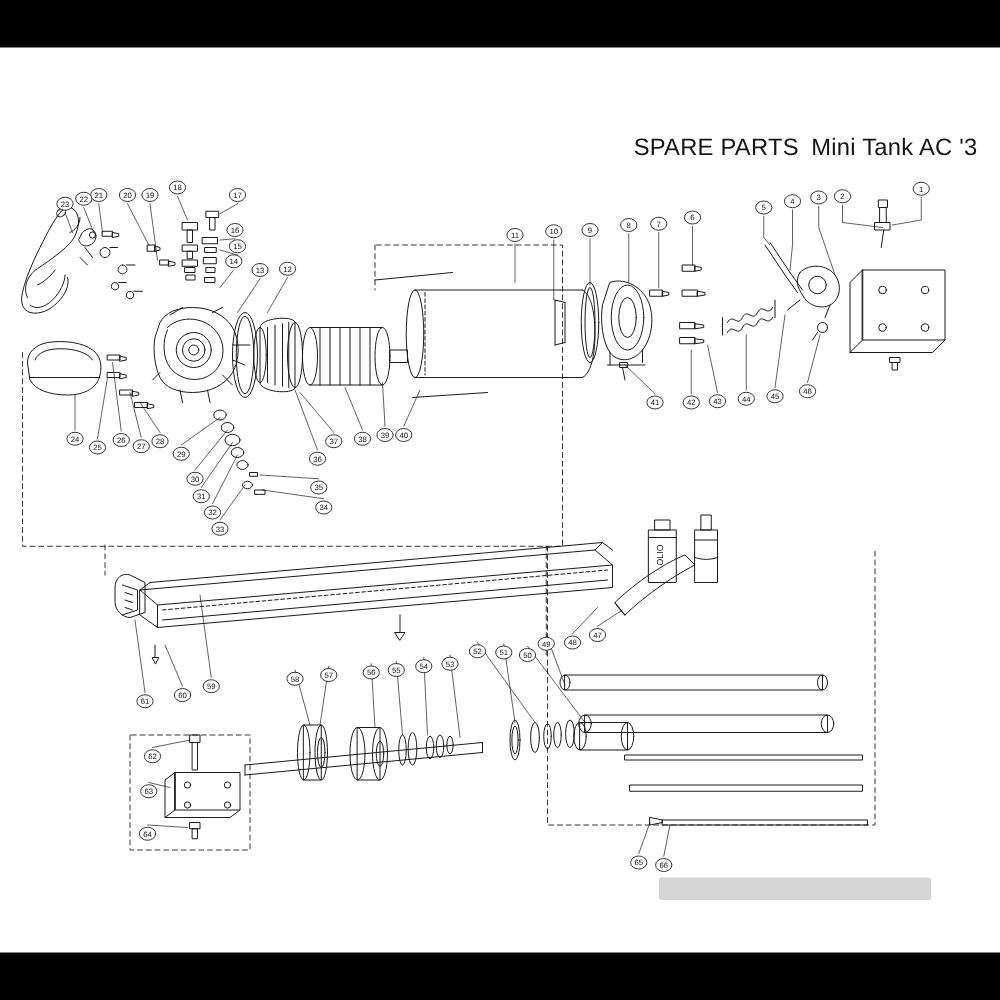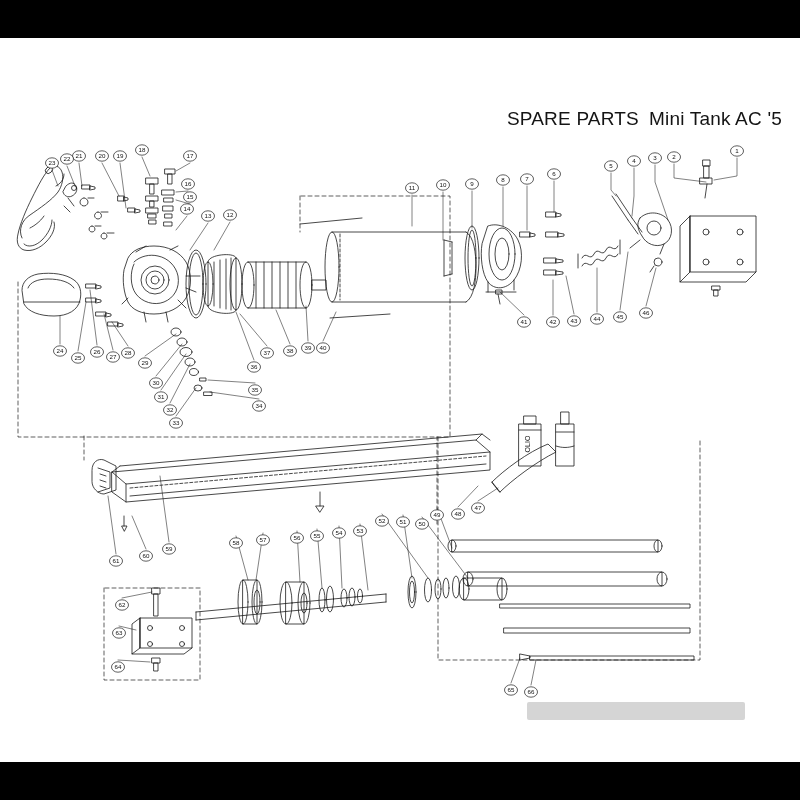--- a/index.html
+++ b/index.html
@@ -66,21 +66,21 @@
   }
 </style>
 </head>
 <body>
 
 <div id="page">
 
   <div class="sheet"></div>
 
   <div class="title">
-    <span>SPARE PARTS</span><span class="t2">Mini Tank AC '5</span>
+    <span>SPARE PARTS</span><span class="t2">Mini Tank AC '3</span>
   </div>
 
   <svg class="draw" viewBox="0 0 800 800">
     <g fill="none" stroke="#1a1a1a" stroke-width="0.8" stroke-linejoin="round" stroke-linecap="round">
 
       <g stroke-dasharray="4 3" stroke-width="0.7">
         <path d="M18,282 L18,437 L450,437 L450,196 L300,196"></path>
         <path d="M300,196 L300,232"></path>
         <path d="M84,436 L84,460"></path>
         <path d="M438,437 L438,660 L700,660 L700,440"></path>

